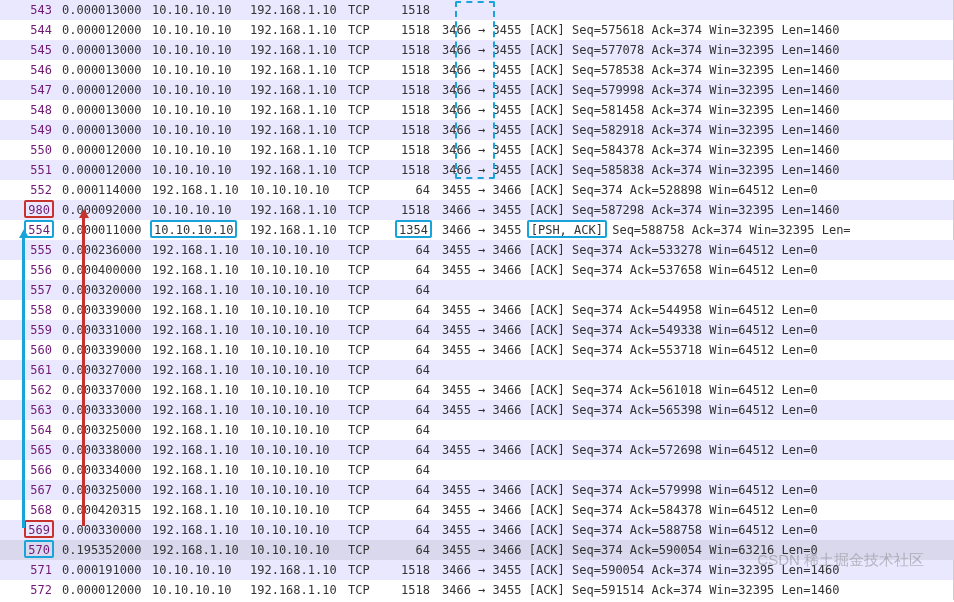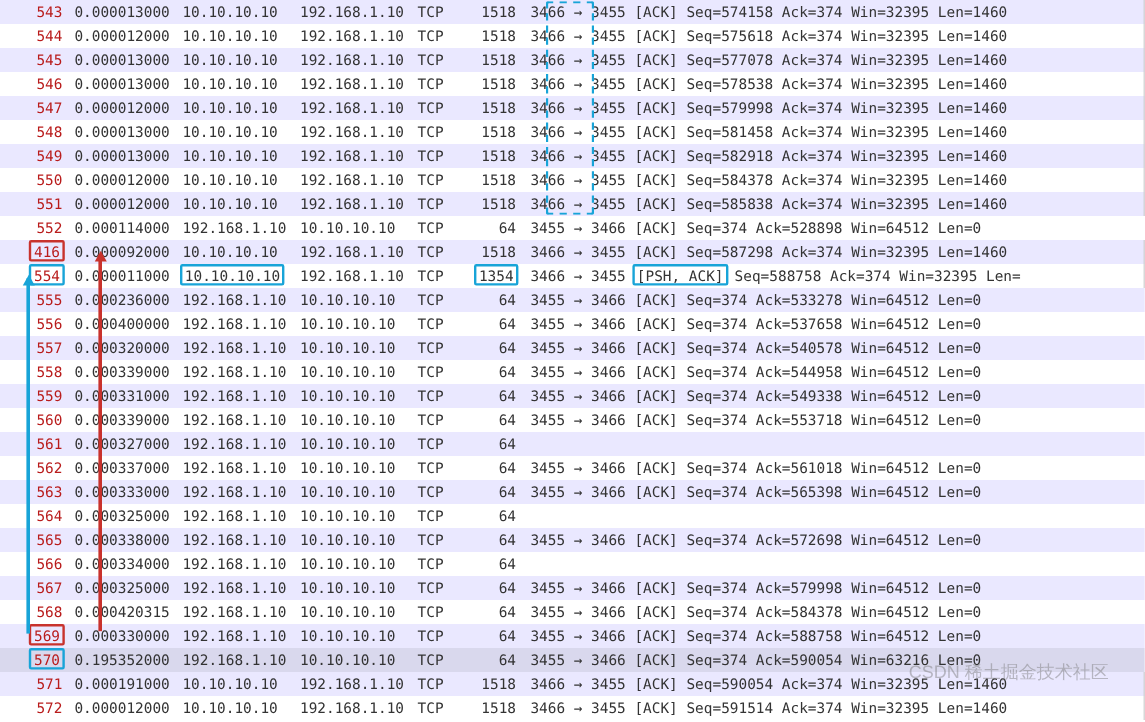--- a/index.html
+++ b/index.html
@@ -19,21 +19,21 @@
     display: flex;
     height: 20px;
     line-height: 20px;
     white-space: pre;
     position: relative;
   }
   .stripe-a { background: rgb(234,232,255); }
   .stripe-b { background: rgb(255,255,255); }
   .sel      { background: rgb(217,216,237); }
 
-  .c-no    { width: 56px;  padding-right: 4px; text-align: right; color:#b91c1c; }
+  .c-no    { width: 56px;  padding-right: 4px; text-align: right; color:#701a75; }
   .c-time  { width: 92px;  padding-left: 6px; }
   .c-src   { width: 98px;  padding-left: 4px; }
   .c-dst   { width: 98px;  padding-left: 4px; }
   .c-proto { width: 42px;  padding-left: 4px; }
   .c-len   { width: 48px;  text-align: right; padding-right: 4px; }
   .c-info  { flex: 1 1 auto; padding-left: 8px; overflow: hidden; }
   .cut     { position:absolute; right:-1px; top:0; bottom:0; width:2px; background: rgb(206,206,206);}
 
   
   .hl-red  { border:2px solid #c8322d; border-radius:2px; padding:0 2px; margin:0 -2px; display:inline-block; line-height:16px; height:18px;}
@@ -63,35 +63,35 @@
     position:absolute; right:30px; bottom:30px;
     font-size:15px; color:rgba(120,120,120,.45);
     font-family: sans-serif;
     pointer-events:none;
   }
 </style>
 </head>
 <body>
 
 <div id="packet-list" class="packet-list">
-    <div class="row stripe-a"><span class="c-no">543</span><span class="c-time">0.000013000</span><span class="c-src">10.10.10.10</span><span class="c-dst">192.168.1.10</span><span class="c-proto">TCP</span><span class="c-len">1518</span><span class="c-info">3466 → 3455 [ACK] Seq=574158 Ack=374 Win=32395 Len=1460</span><span class="cut"></span></div>
+    <div class="row stripe-a"><span class="c-no">543</span><span class="c-time">0.000013000</span><span class="c-src">10.10.10.10</span><span class="c-dst">192.168.1.10</span><span class="c-proto">TCP</span><span class="c-len">1518</span><span class="cut"></span></div>
     <div class="row stripe-b"><span class="c-no">544</span><span class="c-time">0.000012000</span><span class="c-src">10.10.10.10</span><span class="c-dst">192.168.1.10</span><span class="c-proto">TCP</span><span class="c-len">1518</span><span class="c-info">3466 → 3455 [ACK] Seq=575618 Ack=374 Win=32395 Len=1460</span><span class="cut"></span></div>
     <div class="row stripe-a"><span class="c-no">545</span><span class="c-time">0.000013000</span><span class="c-src">10.10.10.10</span><span class="c-dst">192.168.1.10</span><span class="c-proto">TCP</span><span class="c-len">1518</span><span class="c-info">3466 → 3455 [ACK] Seq=577078 Ack=374 Win=32395 Len=1460</span><span class="cut"></span></div>
     <div class="row stripe-b"><span class="c-no">546</span><span class="c-time">0.000013000</span><span class="c-src">10.10.10.10</span><span class="c-dst">192.168.1.10</span><span class="c-proto">TCP</span><span class="c-len">1518</span><span class="c-info">3466 → 3455 [ACK] Seq=578538 Ack=374 Win=32395 Len=1460</span><span class="cut"></span></div>
     <div class="row stripe-a"><span class="c-no">547</span><span class="c-time">0.000012000</span><span class="c-src">10.10.10.10</span><span class="c-dst">192.168.1.10</span><span class="c-proto">TCP</span><span class="c-len">1518</span><span class="c-info">3466 → 3455 [ACK] Seq=579998 Ack=374 Win=32395 Len=1460</span><span class="cut"></span></div>
     <div class="row stripe-b"><span class="c-no">548</span><span class="c-time">0.000013000</span><span class="c-src">10.10.10.10</span><span class="c-dst">192.168.1.10</span><span class="c-proto">TCP</span><span class="c-len">1518</span><span class="c-info">3466 → 3455 [ACK] Seq=581458 Ack=374 Win=32395 Len=1460</span><span class="cut"></span></div>
     <div class="row stripe-a"><span class="c-no">549</span><span class="c-time">0.000013000</span><span class="c-src">10.10.10.10</span><span class="c-dst">192.168.1.10</span><span class="c-proto">TCP</span><span class="c-len">1518</span><span class="c-info">3466 → 3455 [ACK] Seq=582918 Ack=374 Win=32395 Len=1460</span><span class="cut"></span></div>
     <div class="row stripe-b"><span class="c-no">550</span><span class="c-time">0.000012000</span><span class="c-src">10.10.10.10</span><span class="c-dst">192.168.1.10</span><span class="c-proto">TCP</span><span class="c-len">1518</span><span class="c-info">3466 → 3455 [ACK] Seq=584378 Ack=374 Win=32395 Len=1460</span><span class="cut"></span></div>
     <div class="row stripe-a"><span class="c-no">551</span><span class="c-time">0.000012000</span><span class="c-src">10.10.10.10</span><span class="c-dst">192.168.1.10</span><span class="c-proto">TCP</span><span class="c-len">1518</span><span class="c-info">3466 → 3455 [ACK] Seq=585838 Ack=374 Win=32395 Len=1460</span><span class="cut"></span></div>
     <div class="row stripe-b"><span class="c-no">552</span><span class="c-time">0.000114000</span><span class="c-src">192.168.1.10</span><span class="c-dst">10.10.10.10</span><span class="c-proto">TCP</span><span class="c-len">64</span><span class="c-info">3455 → 3466 [ACK] Seq=374 Ack=528898 Win=64512 Len=0</span></div>
-    <div class="row stripe-a"><span class="c-no"><span class="hl-red">416</span></span><span class="c-time">0.000092000</span><span class="c-src">10.10.10.10</span><span class="c-dst">192.168.1.10</span><span class="c-proto">TCP</span><span class="c-len">1518</span><span class="c-info">3466 → 3455 [ACK] Seq=587298 Ack=374 Win=32395 Len=1460</span><span class="cut"></span></div>
+    <div class="row stripe-a"><span class="c-no"><span class="hl-red">980</span></span><span class="c-time">0.000092000</span><span class="c-src">10.10.10.10</span><span class="c-dst">192.168.1.10</span><span class="c-proto">TCP</span><span class="c-len">1518</span><span class="c-info">3466 → 3455 [ACK] Seq=587298 Ack=374 Win=32395 Len=1460</span><span class="cut"></span></div>
     <div class="row stripe-b"><span class="c-no"><span class="hl-cyan">554</span></span><span class="c-time">0.000011000</span><span class="c-src"><span class="hl-cyan">10.10.10.10</span></span><span class="c-dst">192.168.1.10</span><span class="c-proto">TCP</span><span class="c-len"><span class="hl-cyan">1354</span></span><span class="c-info">3466 → 3455 <span class="hl-cyan">[PSH, ACK]</span> Seq=588758 Ack=374 Win=32395 Len=</span><span class="cut"></span></div>
     <div class="row stripe-a"><span class="c-no">555</span><span class="c-time">0.000236000</span><span class="c-src">192.168.1.10</span><span class="c-dst">10.10.10.10</span><span class="c-proto">TCP</span><span class="c-len">64</span><span class="c-info">3455 → 3466 [ACK] Seq=374 Ack=533278 Win=64512 Len=0</span></div>
     <div class="row stripe-b"><span class="c-no">556</span><span class="c-time">0.000400000</span><span class="c-src">192.168.1.10</span><span class="c-dst">10.10.10.10</span><span class="c-proto">TCP</span><span class="c-len">64</span><span class="c-info">3455 → 3466 [ACK] Seq=374 Ack=537658 Win=64512 Len=0</span></div>
-    <div class="row stripe-a"><span class="c-no">557</span><span class="c-time">0.000320000</span><span class="c-src">192.168.1.10</span><span class="c-dst">10.10.10.10</span><span class="c-proto">TCP</span><span class="c-len">64</span><span class="c-info">3455 → 3466 [ACK] Seq=374 Ack=540578 Win=64512 Len=0</span></div>
+    <div class="row stripe-a"><span class="c-no">557</span><span class="c-time">0.000320000</span><span class="c-src">192.168.1.10</span><span class="c-dst">10.10.10.10</span><span class="c-proto">TCP</span><span class="c-len">64</span></div>
     <div class="row stripe-b"><span class="c-no">558</span><span class="c-time">0.000339000</span><span class="c-src">192.168.1.10</span><span class="c-dst">10.10.10.10</span><span class="c-proto">TCP</span><span class="c-len">64</span><span class="c-info">3455 → 3466 [ACK] Seq=374 Ack=544958 Win=64512 Len=0</span></div>
     <div class="row stripe-a"><span class="c-no">559</span><span class="c-time">0.000331000</span><span class="c-src">192.168.1.10</span><span class="c-dst">10.10.10.10</span><span class="c-proto">TCP</span><span class="c-len">64</span><span class="c-info">3455 → 3466 [ACK] Seq=374 Ack=549338 Win=64512 Len=0</span></div>
     <div class="row stripe-b"><span class="c-no">560</span><span class="c-time">0.000339000</span><span class="c-src">192.168.1.10</span><span class="c-dst">10.10.10.10</span><span class="c-proto">TCP</span><span class="c-len">64</span><span class="c-info">3455 → 3466 [ACK] Seq=374 Ack=553718 Win=64512 Len=0</span></div>
     <div class="row stripe-a"><span class="c-no">561</span><span class="c-time">0.000327000</span><span class="c-src">192.168.1.10</span><span class="c-dst">10.10.10.10</span><span class="c-proto">TCP</span><span class="c-len">64</span></div>
     <div class="row stripe-b"><span class="c-no">562</span><span class="c-time">0.000337000</span><span class="c-src">192.168.1.10</span><span class="c-dst">10.10.10.10</span><span class="c-proto">TCP</span><span class="c-len">64</span><span class="c-info">3455 → 3466 [ACK] Seq=374 Ack=561018 Win=64512 Len=0</span></div>
     <div class="row stripe-a"><span class="c-no">563</span><span class="c-time">0.000333000</span><span class="c-src">192.168.1.10</span><span class="c-dst">10.10.10.10</span><span class="c-proto">TCP</span><span class="c-len">64</span><span class="c-info">3455 → 3466 [ACK] Seq=374 Ack=565398 Win=64512 Len=0</span></div>
     <div class="row stripe-b"><span class="c-no">564</span><span class="c-time">0.000325000</span><span class="c-src">192.168.1.10</span><span class="c-dst">10.10.10.10</span><span class="c-proto">TCP</span><span class="c-len">64</span></div>
     <div class="row stripe-a"><span class="c-no">565</span><span class="c-time">0.000338000</span><span class="c-src">192.168.1.10</span><span class="c-dst">10.10.10.10</span><span class="c-proto">TCP</span><span class="c-len">64</span><span class="c-info">3455 → 3466 [ACK] Seq=374 Ack=572698 Win=64512 Len=0</span></div>
     <div class="row stripe-b"><span class="c-no">566</span><span class="c-time">0.000334000</span><span class="c-src">192.168.1.10</span><span class="c-dst">10.10.10.10</span><span class="c-proto">TCP</span><span class="c-len">64</span></div>
     <div class="row stripe-a"><span class="c-no">567</span><span class="c-time">0.000325000</span><span class="c-src">192.168.1.10</span><span class="c-dst">10.10.10.10</span><span class="c-proto">TCP</span><span class="c-len">64</span><span class="c-info">3455 → 3466 [ACK] Seq=374 Ack=579998 Win=64512 Len=0</span></div>

